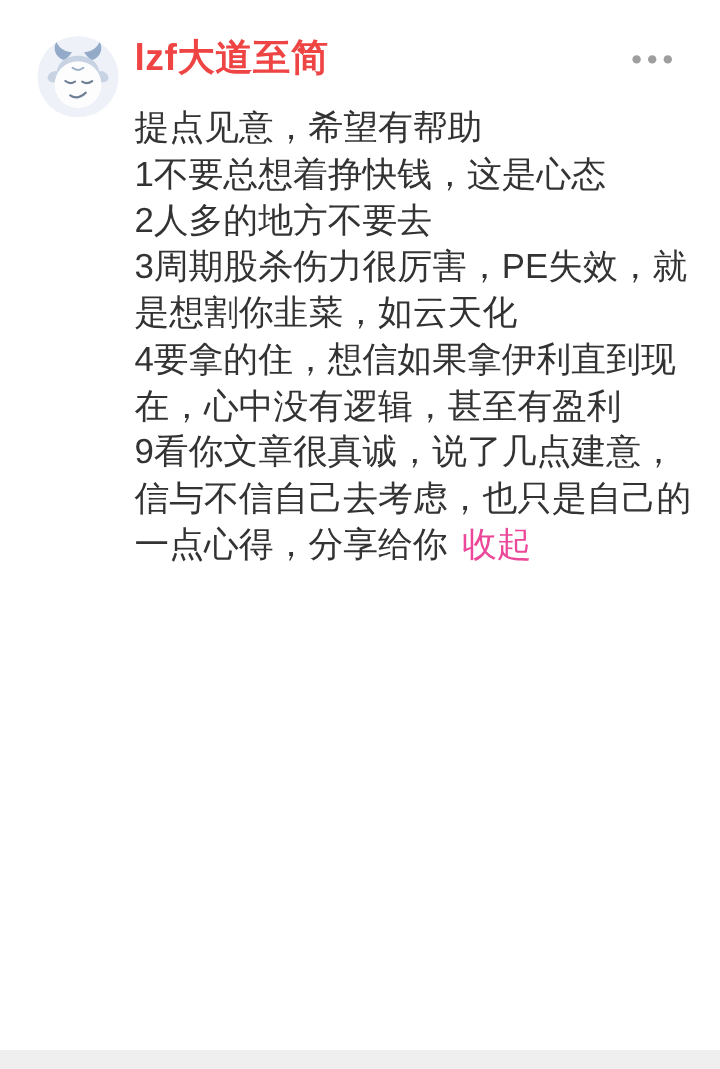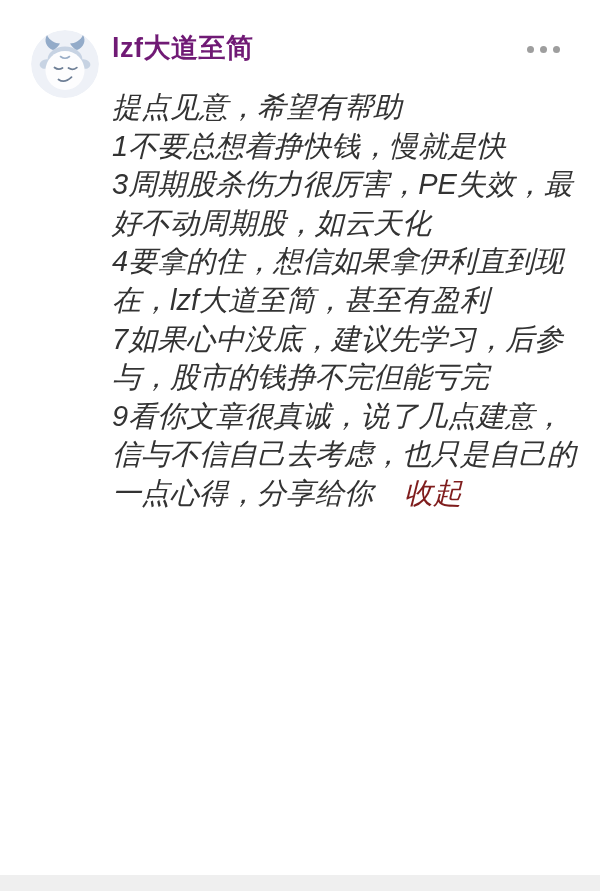--- a/index.html
+++ b/index.html
@@ -19,41 +19,41 @@
     overflow: hidden;
   }
   .avatar svg { display: block; width: 68px; height: 68px; }
 
   
   .header-row {
     position: absolute; left: 112px; top: 31px; right: 38px;
     display: flex; justify-content: space-between; align-items: flex-start;
   }
   .username {
-    font-size: 27px; font-weight: 700; color: #701a75;
+    font-size: 31px; font-weight: 700; color: #ef4444;
     line-height: 34px; letter-spacing: 0.5px;
   }
   .more-menu {
     display: flex; gap: 6px; margin-top: 13px; padding: 2px;
     cursor: pointer;
   }
   .more-menu .dot {
     width: 7px; height: 7px; border-radius: 50%;
     background: #9e9e9e;
   }
 
   
   .comment-body {
     position: absolute; left: 112px; top: 88px; width: 473px;
     font-size: 29px; line-height: 38.6px; color: #333333;
     word-break: break-all; overflow-wrap: anywhere;
   }
-  .comment-body p { margin: 0; padding: 0; font-style: italic; }
+  .comment-body p { margin: 0; padding: 0; }
   .collapse-link {
-    color: #7f1d1d; text-decoration: none; margin-left: 31px;
+    color: #ec4899; text-decoration: none; margin-left: 12px;
     cursor: pointer;
   }
 
   
   .bottom-strip {
     position: absolute; left: 0; right: 0; bottom: 0; height: 16px;
     background: #efefef;
   }
 </style>
 </head>
@@ -91,30 +91,30 @@
       <span class="dot"></span>
       <span class="dot"></span>
     </div>
   </div>
 
   <div class="comment-body">
     <div>
 
         <p>提点见意，希望有帮助</p>
 
-        <p>1不要总想着挣快钱，慢就是快</p>
+        <p>1不要总想着挣快钱，这是心态</p>
 
+        <p>2人多的地方不要去</p>
 
-        <p>3周期股杀伤力很厉害，PE失效，最好不动周期股，如云天化</p>
+        <p>3周期股杀伤力很厉害，PE失效，就是想割你韭菜，如云天化</p>
 
-        <p>4要拿的住，想信如果拿伊利直到现在，lzf大道至简，甚至有盈利</p>
+        <p>4要拿的住，想信如果拿伊利直到现在，心中没有逻辑，甚至有盈利</p>
 
 
 
-        <p>7如果心中没底，建议先学习，后参与，股市的钱挣不完但能亏完</p>
 
       </div>
     <p><span>9看你文章很真诚，说了几点建意，信与不信自己去考虑，也只是自己的一点心得，分享给你</span><a class="collapse-link">收起</a></p>
   </div>
 
   <div class="bottom-strip"></div>
 
 </div>
 
 </body></html>

